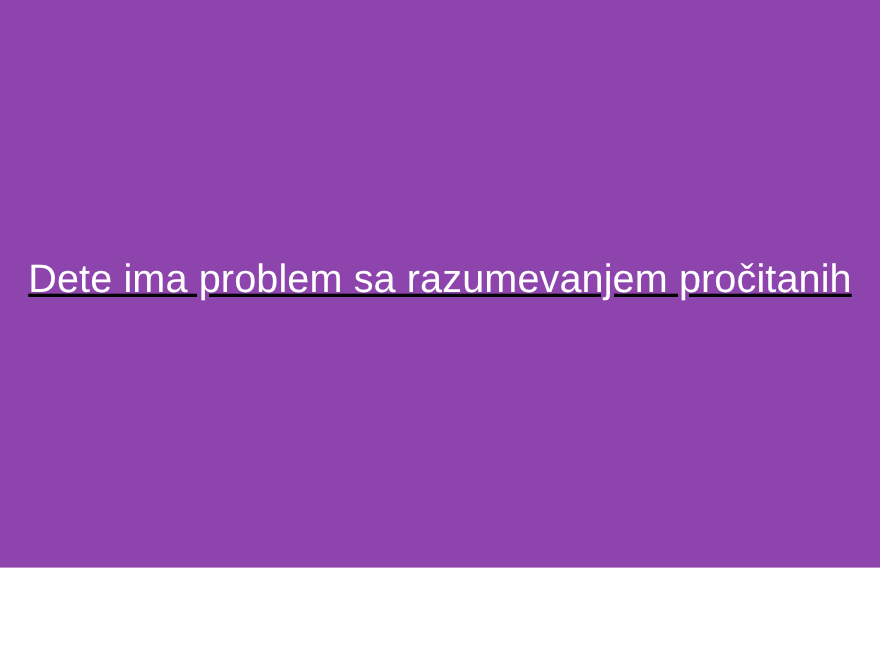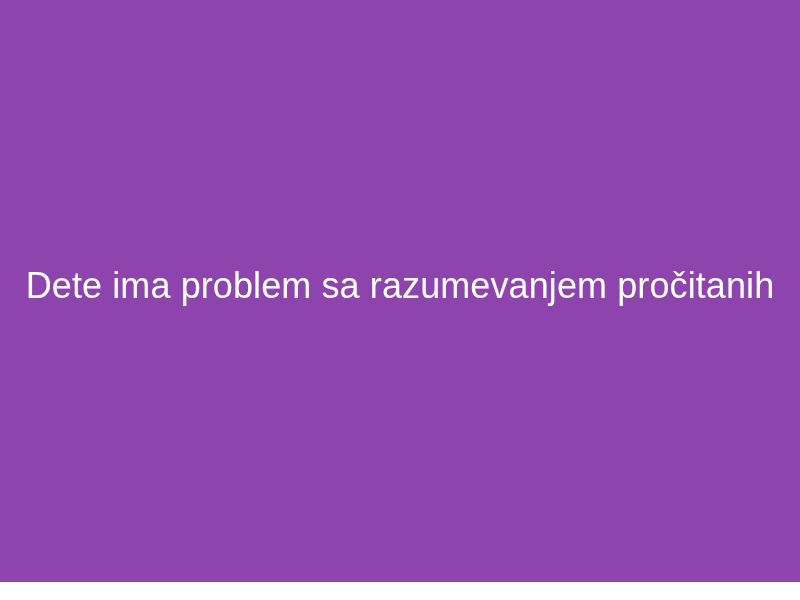--- a/index.html
+++ b/index.html
@@ -13,27 +13,28 @@
     height: 600px;
     overflow: hidden;
     font-family: "Liberation Sans", sans-serif;
   }
 
   
   .share-card {
     position: relative;
     box-sizing: border-box;
     width: 800px;
-    height: 582px;
+    height: 516px;
     background-color: #8e44ad;
     display: flex;
     flex-direction: column;
     align-items: center;
     justify-content: center;
     overflow: hidden;
+    text-decoration: underline;
   }
 
   
   .headline-block {
     width: 100%;
     box-sizing: border-box;
     padding: 0 40px;
     display: flex;
     align-items: center;
     justify-content: center;

